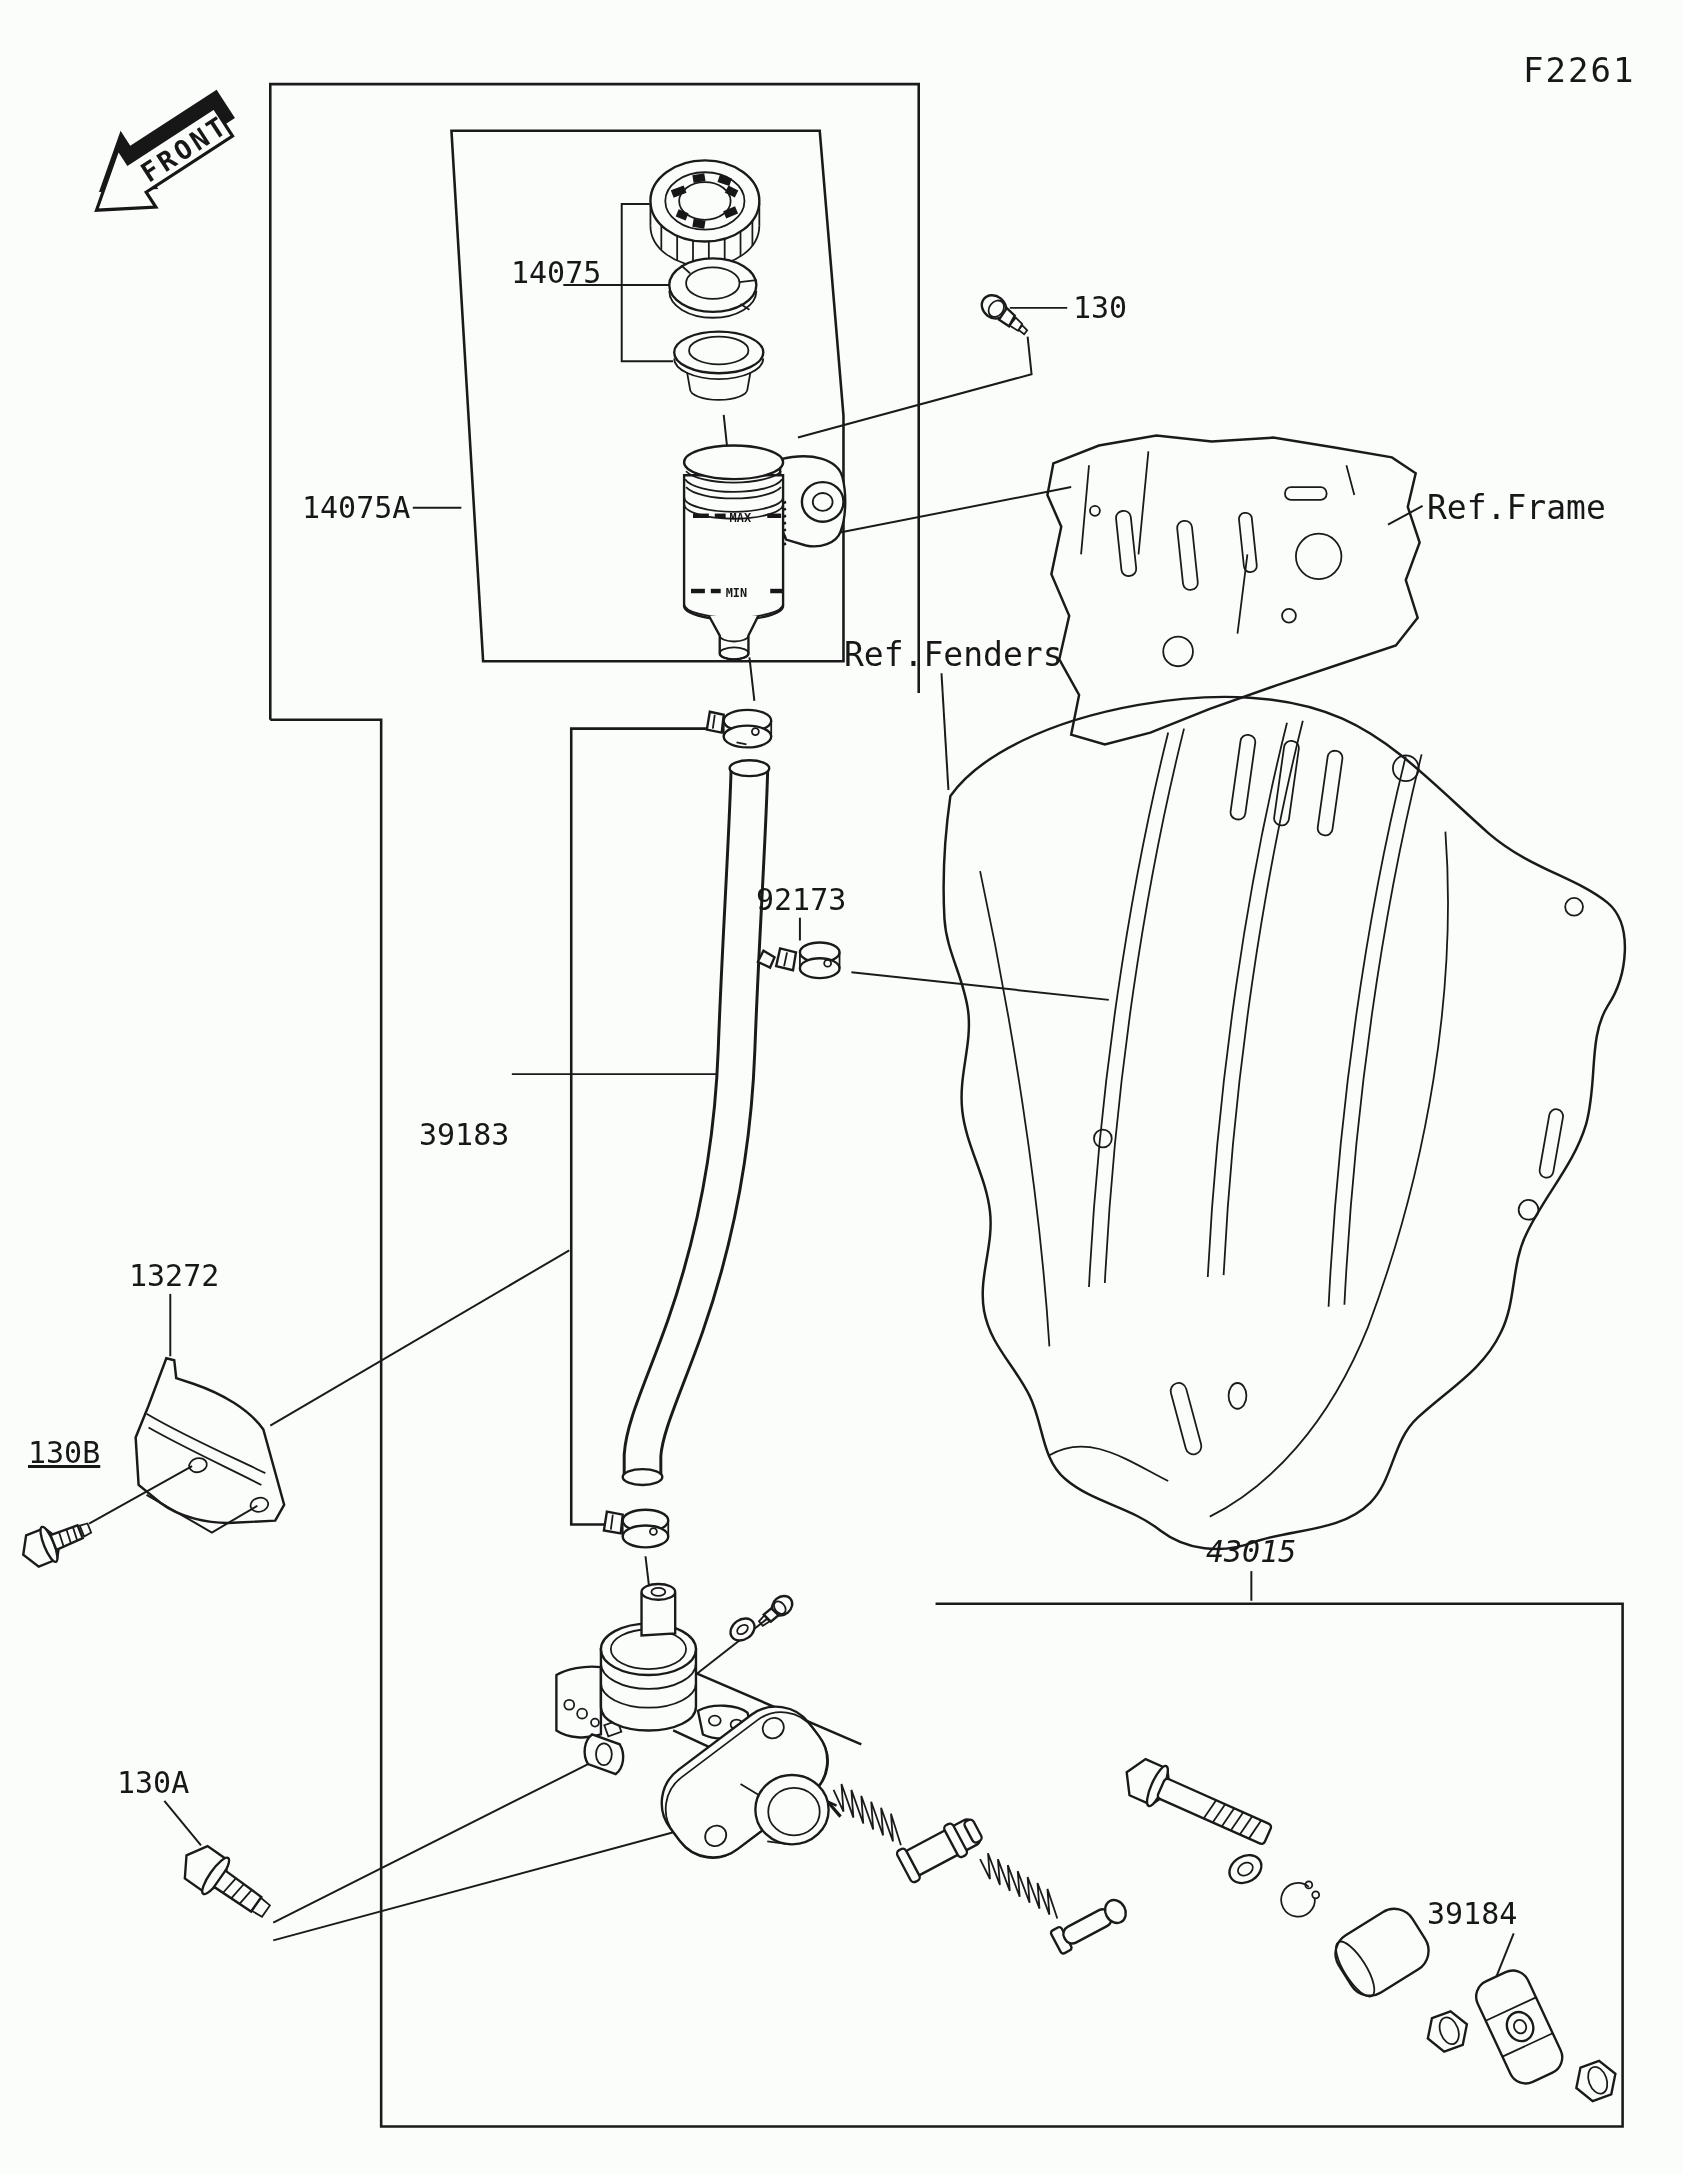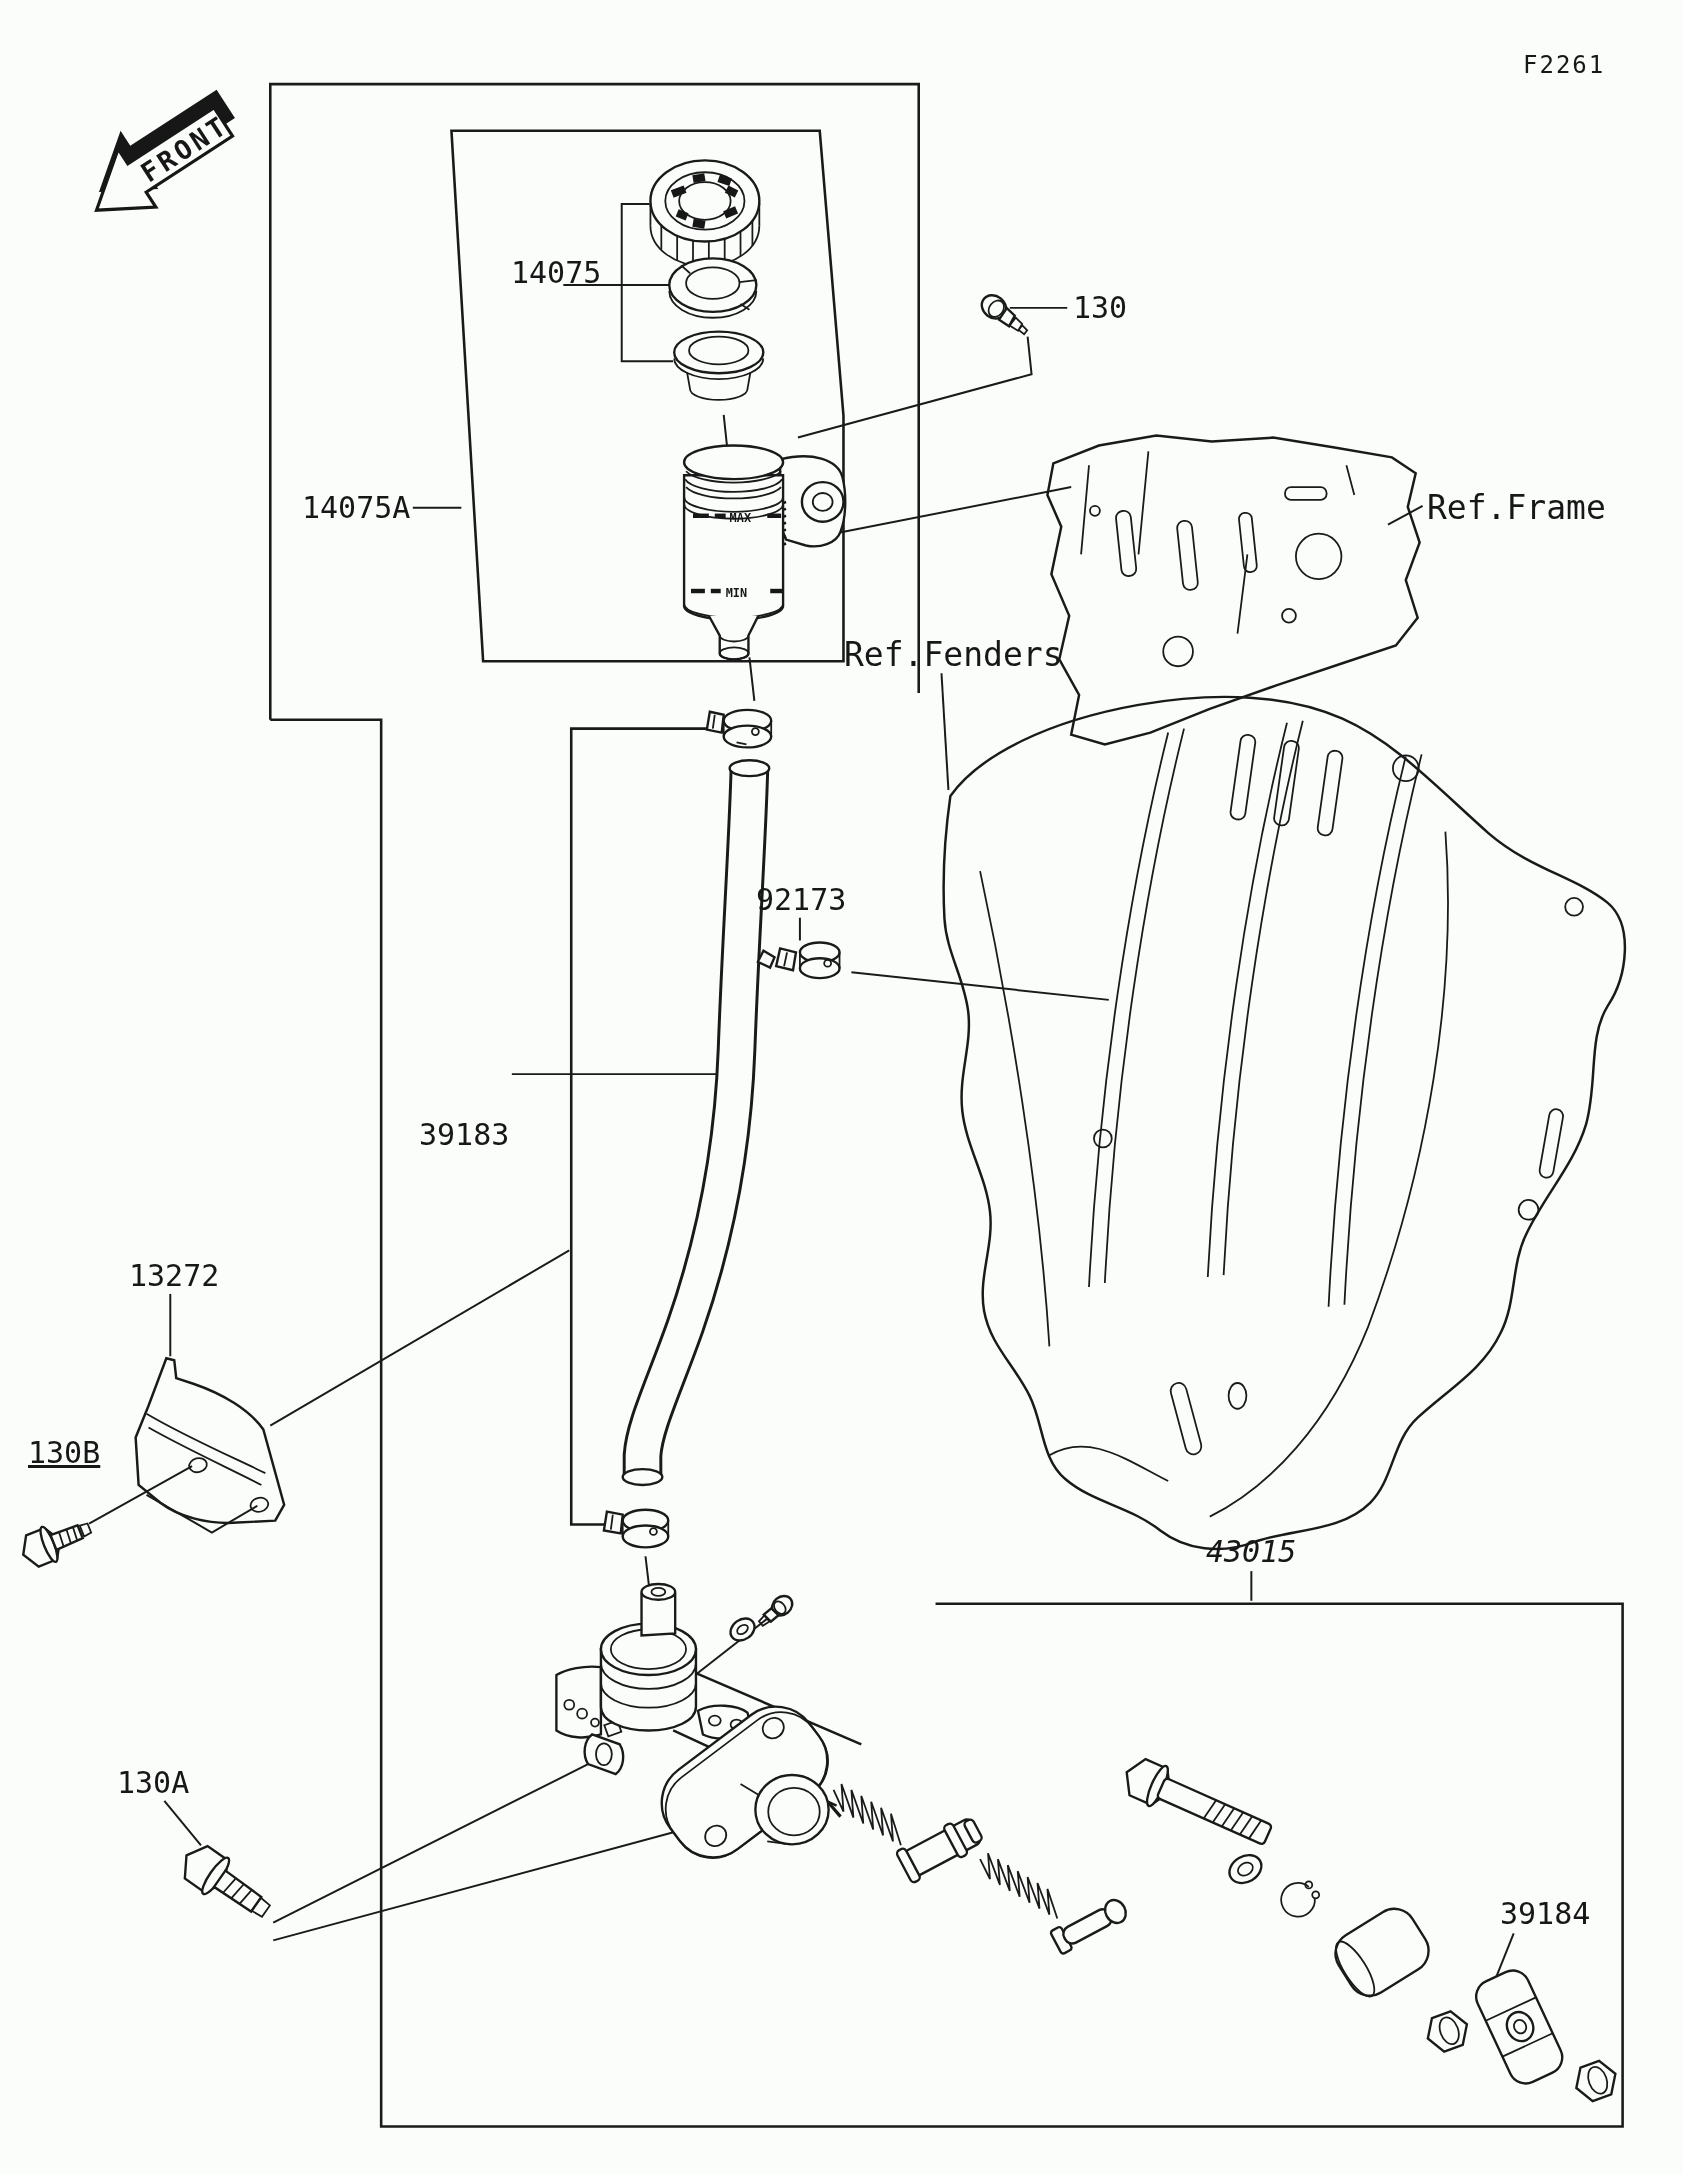--- a/index.html
+++ b/index.html
@@ -1,21 +1,21 @@
 <!DOCTYPE html>
 <html><head>
 <meta charset="utf-8">
 <style>
   html,body{margin:0;padding:0;background:#fbfdfb;}
   #canvas{position:relative;width:1683px;height:2174px;background:#fbfdfb;overflow:hidden;
           font-family:"DejaVu Sans Mono",monospace;color:#171717;}
   svg{position:absolute;left:0;top:0;}
   .plabel{position:absolute;font-size:30px;line-height:1;white-space:nowrap;letter-spacing:0;}
   .rlabel{position:absolute;font-size:33px;line-height:1;white-space:nowrap;}
-  .codelabel{position:absolute;font-size:24px;line-height:1;letter-spacing:2px;}
+  .codelabel{position:absolute;font-size:34px;line-height:1;letter-spacing:2px;}
   .ln{fill:none;stroke:#1a1a1a;stroke-width:2.5;}
   .bx{fill:none;stroke:#1a1a1a;stroke-width:2.6;}
   .ld{fill:none;stroke:#1a1a1a;stroke-width:2;}
   .pt{fill:#fbfdfb;stroke:#1a1a1a;stroke-width:2.4;}
   .fine{fill:none;stroke:#1a1a1a;stroke-width:1.8;}
 </style>
 </head>
 <body>
 
 <div id="canvas">
@@ -358,16 +358,16 @@
   <div class="plabel" style="left:302px;top:493px;text-align:center;">14075A</div>
   <div class="plabel" style="left:1073px;top:293px;">130</div>
   <div class="rlabel" style="left:1427px;top:491px;">Ref.Frame</div>
   <div class="rlabel" style="left:844px;top:638px;">Ref.Fenders</div>
   <div class="plabel" style="left:756px;top:885px;">92173</div>
   <div class="plabel" style="left:419px;top:1120px;">39183</div>
   <div class="plabel" style="left:129px;top:1261px;">13272</div>
   <div class="plabel" style="left:28px;top:1438px;text-decoration:underline;">130B</div>
   <div class="plabel" style="left:117px;top:1768px;">130A</div>
   <div class="plabel" style="left:1206px;top:1537px;font-style:italic;">43015</div>
-  <div class="plabel" style="left:1500px;top:1899px;">39184</div>
+  <div class="plabel" style="left:1427px;top:1899px;">39184</div>
 
 </div>
 
 
 </body></html>

